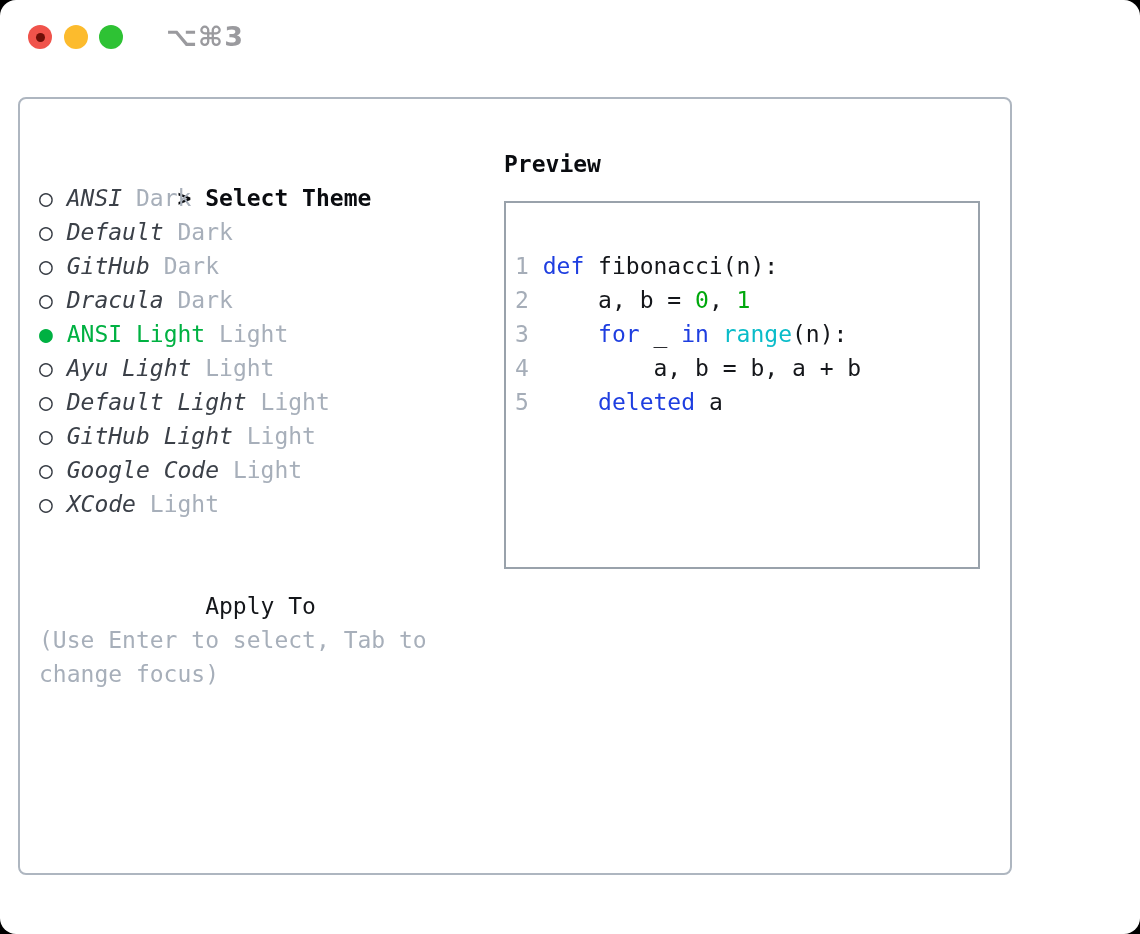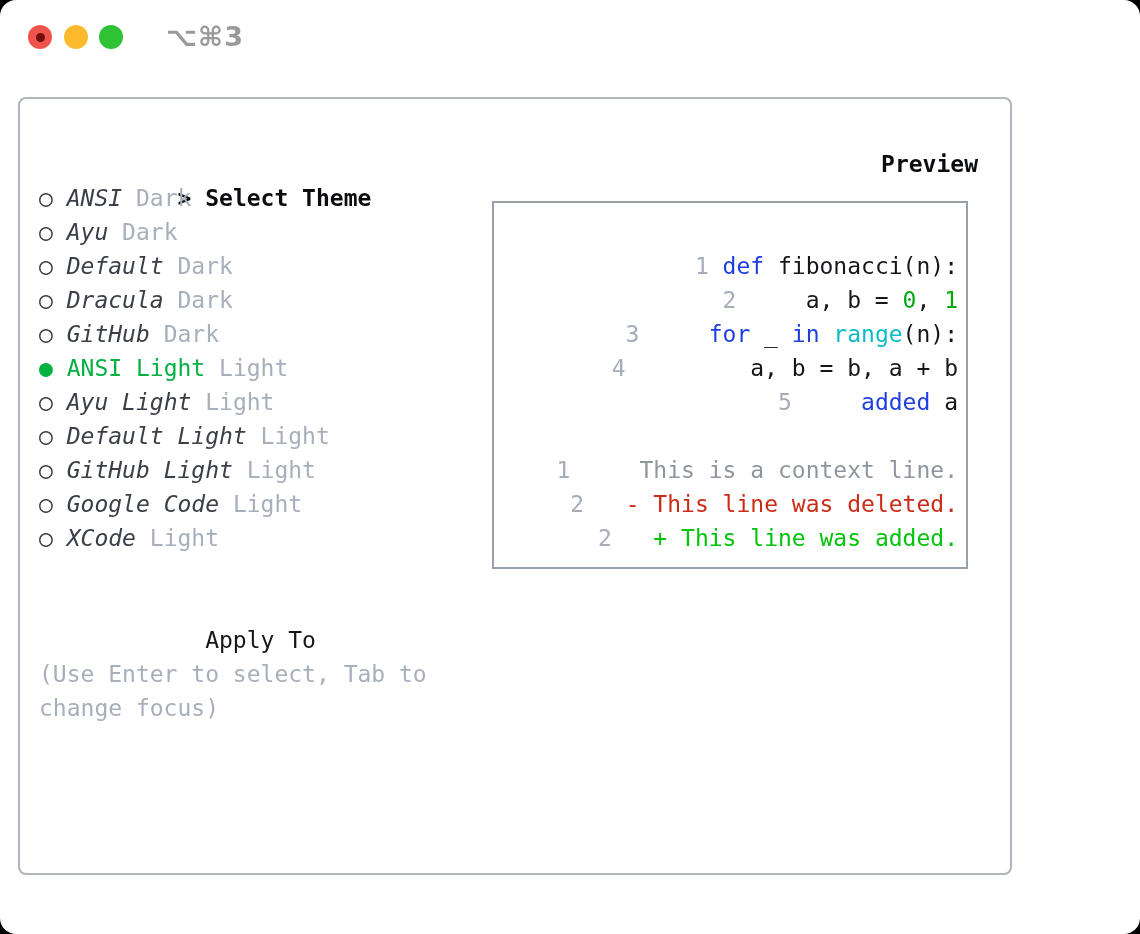--- a/index.html
+++ b/index.html
@@ -26,21 +26,21 @@
   .heading-row{color:#0a0c10;font-weight:bold;}
   .heading-row .prefix{font-weight:bold;}
   .heading-row .heading{padding-left:1ch;}
   .apply-heading-row{padding-left:2ch;color:#14161a;}
   .suffix{color:#a7afba;}
   .item-text{color:#3b4048;font-style:italic;}
   .circle{color:#3b4048;}
   .sel{color:#00b142;}
   .help-line{color:#a7afba;}
 
-  .right-col{position:absolute;left:472px;top:48px;width:486px;text-align:right;}
+  .right-col{position:absolute;left:484px;top:48px;width:486px;}
   .preview-heading{color:#0a0c10;font-weight:bold;}
   .preview-box{margin-top:20px;width:476px;height:368px;box-sizing:border-box;
                border:2px solid #99a2ab;background:#fff;padding:46px 8px 0 9px;}
   .lineno{color:#a5adb8;}
   .pl{color:#14161a;}
   .kw{color:#1e3ee0;}
   .fn{color:#0abcc9;}
   .num{color:#00a80d;}
   .ctx{color:#8f969e;}
   .del{color:#cb2c16;}
@@ -63,24 +63,23 @@
 
     <div class="panel">
 
       <div class="left-col">
         <div class="row heading-row">
           <span class="prefix">&gt;</span><span class="heading">Select Theme</span>
         </div>
 
         <div id="theme-list">
             <div class="row"><span class="circle">○</span><span class="item-text"> ANSI</span><span class="suffix"> Dark</span></div>
-            <div class="row"><span class="circle">○</span><span class="item-text"> Ayu</span><span class="suffix"> Dark</span></div>
             <div class="row"><span class="circle">○</span><span class="item-text"> Default</span><span class="suffix"> Dark</span></div>
+            <div class="row"><span class="circle">○</span><span class="item-text"> GitHub</span><span class="suffix"> Dark</span></div>
             <div class="row"><span class="circle">○</span><span class="item-text"> Dracula</span><span class="suffix"> Dark</span></div>
-            <div class="row"><span class="circle">○</span><span class="item-text"> GitHub</span><span class="suffix"> Dark</span></div>
             <div class="row"><span class="circle sel">●</span><span class="sel"> ANSI Light</span><span class="suffix"> Light</span></div>
             <div class="row"><span class="circle">○</span><span class="item-text"> Ayu Light</span><span class="suffix"> Light</span></div>
             <div class="row"><span class="circle">○</span><span class="item-text"> Default Light</span><span class="suffix"> Light</span></div>
             <div class="row"><span class="circle">○</span><span class="item-text"> GitHub Light</span><span class="suffix"> Light</span></div>
             <div class="row"><span class="circle">○</span><span class="item-text"> Google Code</span><span class="suffix"> Light</span></div>
             <div class="row"><span class="circle">○</span><span class="item-text"> XCode</span><span class="suffix"> Light</span></div>
           </div>
 
         <div class="row blank"></div>
 
@@ -100,26 +99,21 @@
       </div>
 
       <div class="right-col">
         <div class="row preview-heading">Preview</div>
         <div class="preview-box">
           <div id="code-lines">
               <div class="row"><span class="lineno">1 </span><span class="kw">def</span><span class="pl"> fibonacci(n):</span></div>
               <div class="row"><span class="lineno">2 </span><span class="pl">    a, b = </span><span class="num">0</span><span class="pl">, </span><span class="num">1</span></div>
               <div class="row"><span class="lineno">3 </span><span class="pl">    </span><span class="kw">for</span><span class="pl"> _ </span><span class="kw">in</span><span class="pl"> </span><span class="fn">range</span><span class="pl">(n):</span></div>
               <div class="row"><span class="lineno">4 </span><span class="pl">        a, b = b, a + b</span></div>
-              <div class="row"><span class="lineno">5 </span><span class="pl">    </span><span class="kw">added</span><span class="pl"> a</span></div>
+              <div class="row"><span class="lineno">5 </span><span class="pl">    </span><span class="kw">deleted</span><span class="pl"> a</span></div>
             </div>
           <div class="row blank"></div>
-          <div id="diff-lines">
-              <div class="row"><span class="lineno">1   </span><span class="ctx">  </span><span class="ctx">This is a context line.</span></div>
-              <div class="row"><span class="lineno">2   </span><span class="del">- </span><span class="del">This line was deleted.</span></div>
-              <div class="row"><span class="lineno">2   </span><span class="add">+ </span><span class="add">This line was added.</span></div>
-            </div>
         </div>
       </div>
 
     </div>
   </div>
 </div>
 
 </body></html>

